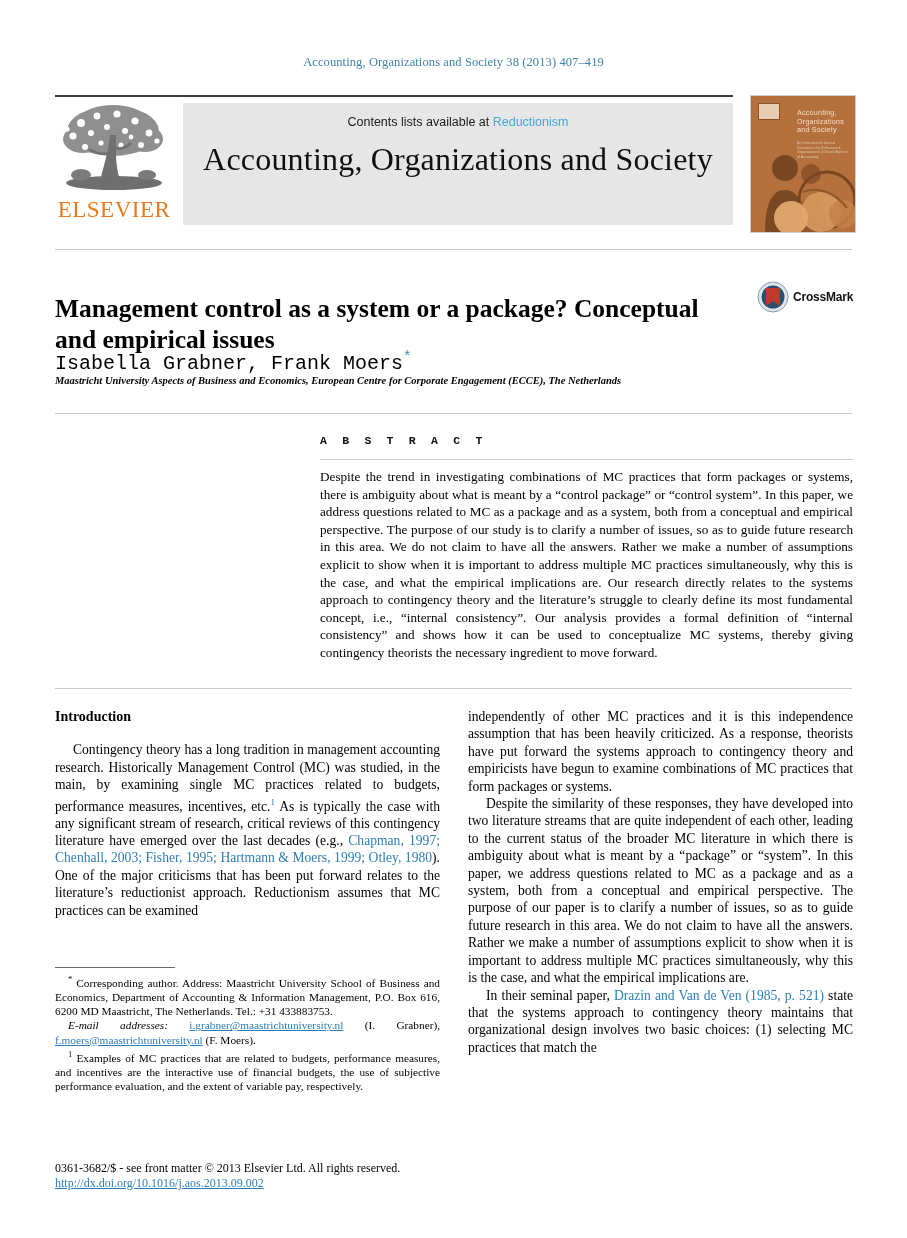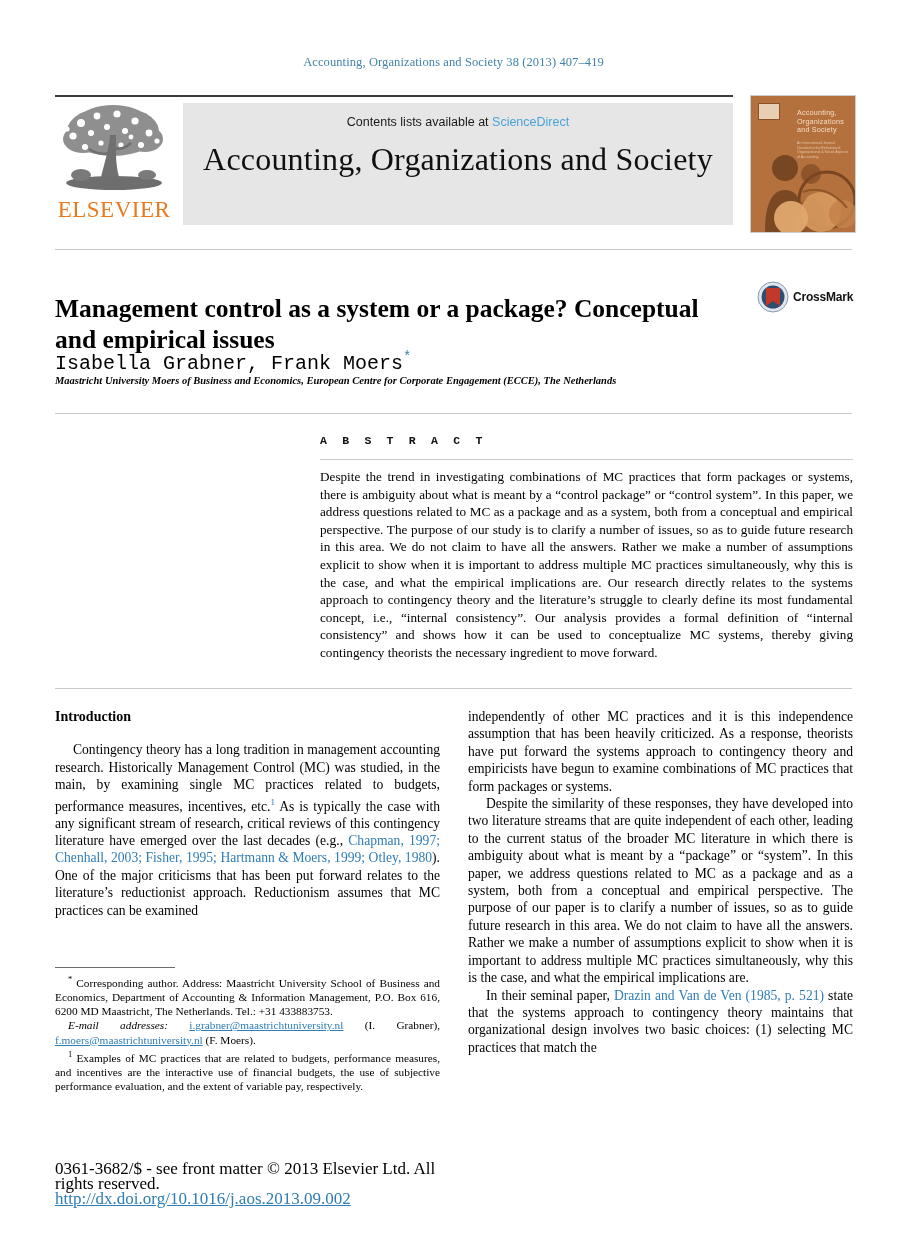--- a/index.html
+++ b/index.html
@@ -342,21 +342,21 @@
   .footnotes .ital { font-style: italic; }
   .fn-marker { vertical-align: super; font-size: 8.5px; }
 
   
   .imprint {
     position: absolute;
     left: 55px;
     top: 1152px;
     width: 400px;
     font-family: "Liberation Serif", serif;
-    font-size: 17px;
+    font-size: 12px;
     line-height: 15px;
     color: #000;
   }
   .imprint .doi { color: #2e7db5; }
 </style>
 </head>
 <body>
 
 <div class="page">
 
@@ -400,21 +400,21 @@
             <ellipse cx="20" cy="72" rx="10" ry="6"></ellipse>
             <ellipse cx="86" cy="72" rx="9" ry="5"></ellipse>
           </g>
         </svg>
       </div>
       <div class="elsevier-word">ELSEVIER</div>
     </div>
 
     <div class="journal-band">
       <div class="contents-line">
-        <span>Contents lists available at </span><span class="sd">ScienceDirect</span>
+        <span>Contents lists available at </span><span class="sd">Reductionism</span>
       </div>
       <div class="journal-title">Accounting, Organizations and Society</div>
     </div>
 
     <div class="cover-thumb">
       <div class="cover-inner">
         <svg class="cover-shape" style="left:0;top:0;border-radius:0;" width="104" height="136" viewBox="0 0 104 136" xmlns="http://www.w3.org/2000/svg">
           <rect x="0" y="0" width="104" height="136" fill="#b5713d"></rect>
           <circle cx="34" cy="72" r="13" fill="#6b3f1d" opacity="0.85"></circle>
           <path d="M14 136 C14 106 22 94 34 94 C46 94 54 106 54 136 Z" fill="#6b3f1d" opacity="0.8"></path>
@@ -450,21 +450,21 @@
       <circle cx="16" cy="16" r="15" fill="#dfe6ee" stroke="#8a9bae" stroke-width="1"></circle>
       <circle cx="16" cy="16" r="11.5" fill="#2f4d6e"></circle>
       <path d="M9 7 L23 7 L23 25 L16 20 L9 25 Z" fill="#c0392b"></path>
     </svg>
     <div class="crossmark-word">CrossMark</div>
   </div>
 
   <div class="authors">
     <span>Isabella Grabner, Frank Moers</span><span class="corr-star">*</span>
   </div>
-  <div class="affiliation">Maastricht University Moers of Business and Economics, European Centre for Corporate Engagement (ECCE), The Netherlands</div>
+  <div class="affiliation">Maastricht University Aspects of Business and Economics, European Centre for Corporate Engagement (ECCE), The Netherlands</div>
 
   <div class="abs-rule-top"></div>
   <div class="abs-heading">A B S T R A C T</div>
   <div class="abs-rule-left"></div>
   <div class="abs-body">Despite the trend in investigating combinations of MC practices that form packages or systems, there is ambiguity about what is meant by a “control package” or “control system”. In this paper, we address questions related to MC as a package and as a system, both from a conceptual and empirical perspective. The purpose of our study is to clarify a number of issues, so as to guide future research in this area. We do not claim to have all the answers. Rather we make a number of assumptions explicit to show when it is important to address multiple MC practices simultaneously, why this is the case, and what the empirical implications are. Our research directly relates to the systems approach to contingency theory and the literature’s struggle to clearly define its most fundamental concept, i.e., “internal consistency”. Our analysis provides a formal definition of “internal consistency” and shows how it can be used to conceptualize MC systems, thereby giving contingency theorists the necessary ingredient to move forward.</div>
   <div class="abs-rule-bottom"></div>
 
   <div class="col col-left">
     <div class="sec-head">Introduction</div>
     <p><span>Contingency theory has a long tradition in management accounting research. Historically Management Control (MC) was studied, in the main, by examining single MC practices related to budgets, performance measures, incentives, etc.</span><sup class="fn">1</sup><span> As is typically the case with any significant stream of research, critical reviews of this contingency literature have emerged over the last decades (e.g., </span><a class="ref" href="#">Chapman, 1997; Chenhall, 2003; Fisher, 1995; Hartmann &amp; Moers, 1999; Otley, 1980</a><span>). One of the major criticisms that has been put forward relates to the literature’s reductionist approach. Reductionism assumes that MC practices can be examined</span></p>

